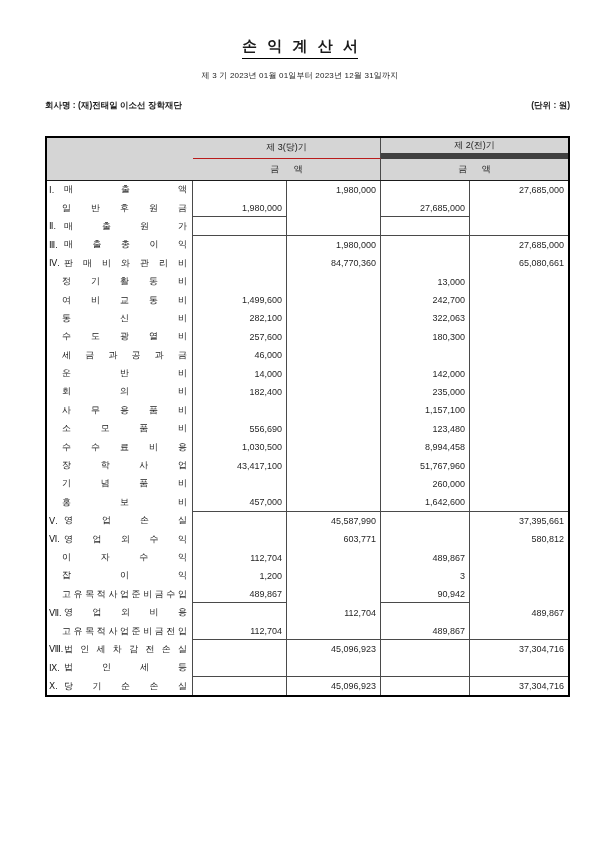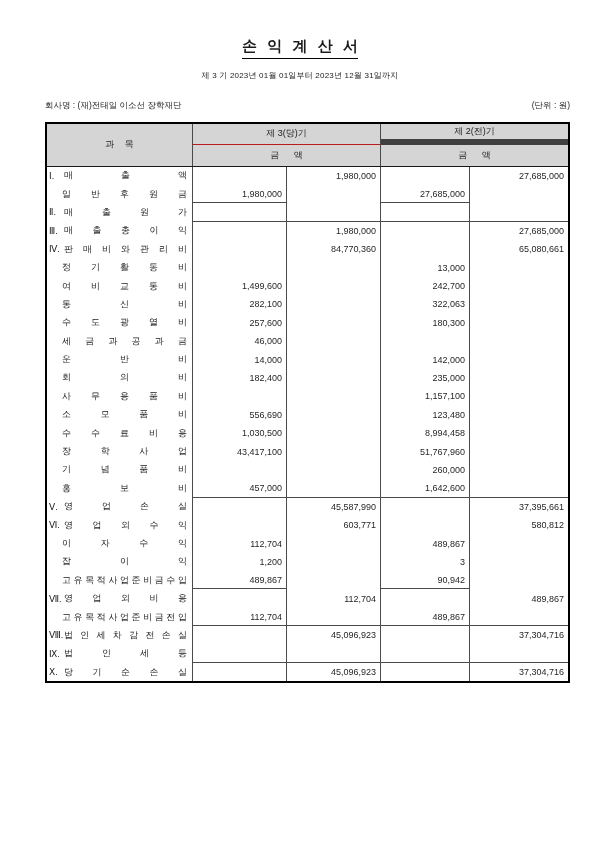--- a/index.html
+++ b/index.html
@@ -12,22 +12,22 @@
   *{box-sizing:border-box;}
   .title{
     width:116px;margin:0 auto;display:flex;justify-content:space-between;
     font-size:15px;font-weight:bold;letter-spacing:0;
     border-bottom:1.5px solid #000;padding-bottom:3px;line-height:1.1;
   }
   .subtitle{
     text-align:center;font-size:8px;margin-top:11px;color:#222;letter-spacing:.2px;
   }
   .meta{
-    width:525px;margin:19px 0 10px 45px;display:flex;justify-content:space-between;
-    font-size:8.5px;color:#222;
+    width:525px;margin:19px 0 24px 45px;display:flex;justify-content:space-between;
+    font-size:8.5px;color:#222;font-weight:bold;
   }
   .tbl{
     width:525px;margin-left:45px;border:2px solid #000;
   }
   .thead{
     display:grid;grid-template-columns:146px 94px 94px 89px 98px;
     grid-template-rows:21px 21px;background:#d5d5d5;
     border-bottom:1.5px solid #1a1a1a;font-size:9px;
   }
   .hc{display:flex;align-items:center;justify-content:center;}
@@ -67,23 +67,20 @@
 
   <div class="subtitle">제 3 기 2023년 01월 01일부터 2023년 12월 31일까지</div>
 
   <div class="meta">
     <span>회사명 : (재)전태일 이소선 장학재단</span>
     <span>(단위 : 원)</span>
   </div>
 
   <div class="tbl">
     <div class="thead">
-      <div class="hc h-acc">
-        <span class="ws-acc">과 목</span>
-      </div>
       <div class="hc h-p1">제 3(당)기</div>
       <div class="hc h-p2">제 2(전)기</div>
       <div class="hc h-a1 ws-amt">금 액</div>
       <div class="hc h-a2 ws-amt">금 액</div>
     </div>
     <div class="tbody" id="tbody">
         <div class="trow">
           <div class="cell acc main">
             <span class="rn">Ⅰ.</span>
             <span class="lbl">

